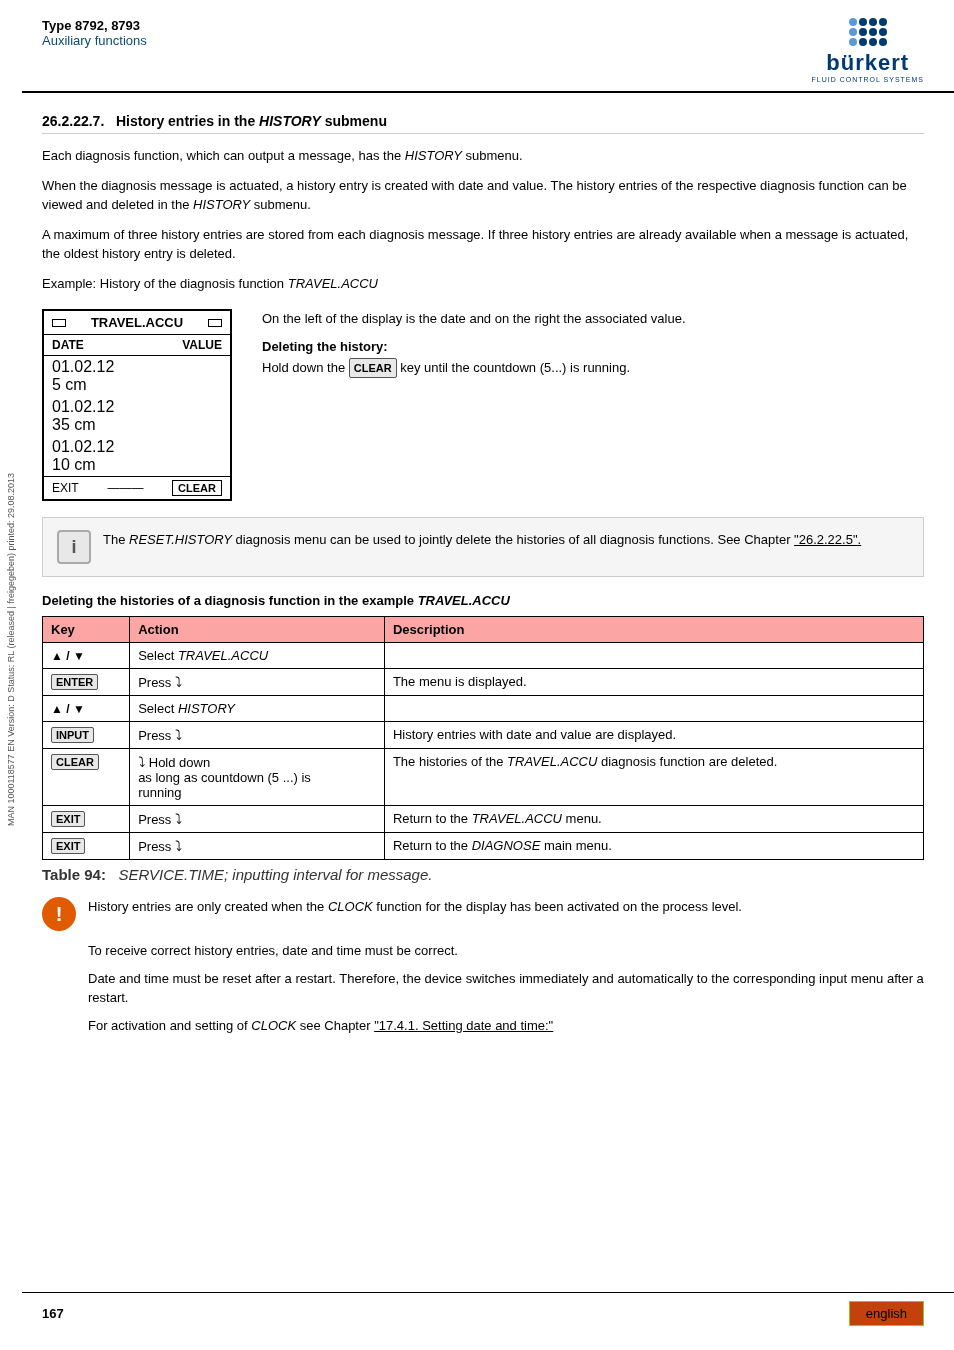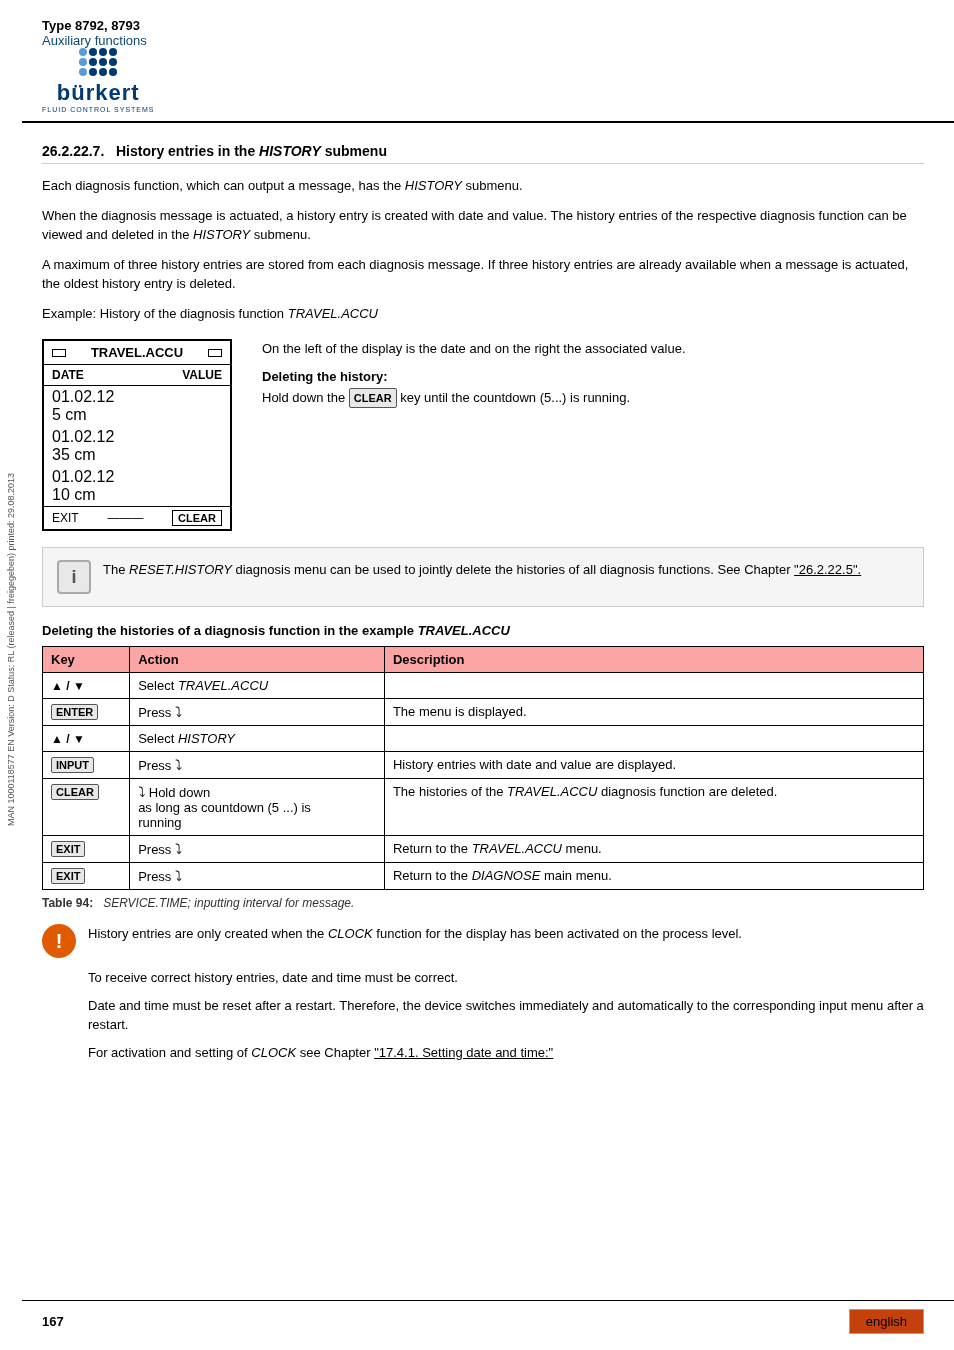--- a/index.html
+++ b/index.html
@@ -40,21 +40,20 @@
     }
 
     
     .header {
       display: flex;
       justify-content: space-between;
       align-items: flex-start;
       padding: 18px 30px 8px 20px;
       border-bottom: 2px solid #000;
       margin-bottom: 0;
-      flex-direction: column;
     }
     .header-left {
       display: flex;
       flex-direction: column;
     }
     .header-title {
       font-weight: bold;
       font-size: 13px;
     }
     .header-subtitle {
@@ -236,21 +235,21 @@
       padding: 5px 8px;
       text-align: left;
       font-weight: bold;
     }
     table.main-table td {
       border: 1px solid #000;
       padding: 5px 8px;
       vertical-align: top;
     }
     .table-caption {
-      font-size: 12px;
+      font-size: 15px;
       color: #333;
       margin-bottom: 14px;
       font-style: italic;
     }
     .table-caption-label {
       font-weight: bold;
       font-style: normal;
     }
 
     
@@ -307,21 +306,21 @@
     }
     .caution-sub-paragraph {
       font-size: 13px;
       line-height: 1.5;
       margin-bottom: 8px;
     }
 
     
     .footer {
       position: absolute;
-      bottom: 8px;
+      bottom: 16px;
       left: 22px;
       right: 0;
       display: flex;
       justify-content: space-between;
       align-items: center;
       border-top: 1px solid #000;
       padding: 8px 30px 8px 20px;
       background: #fff;
     }
     .footer-page {

